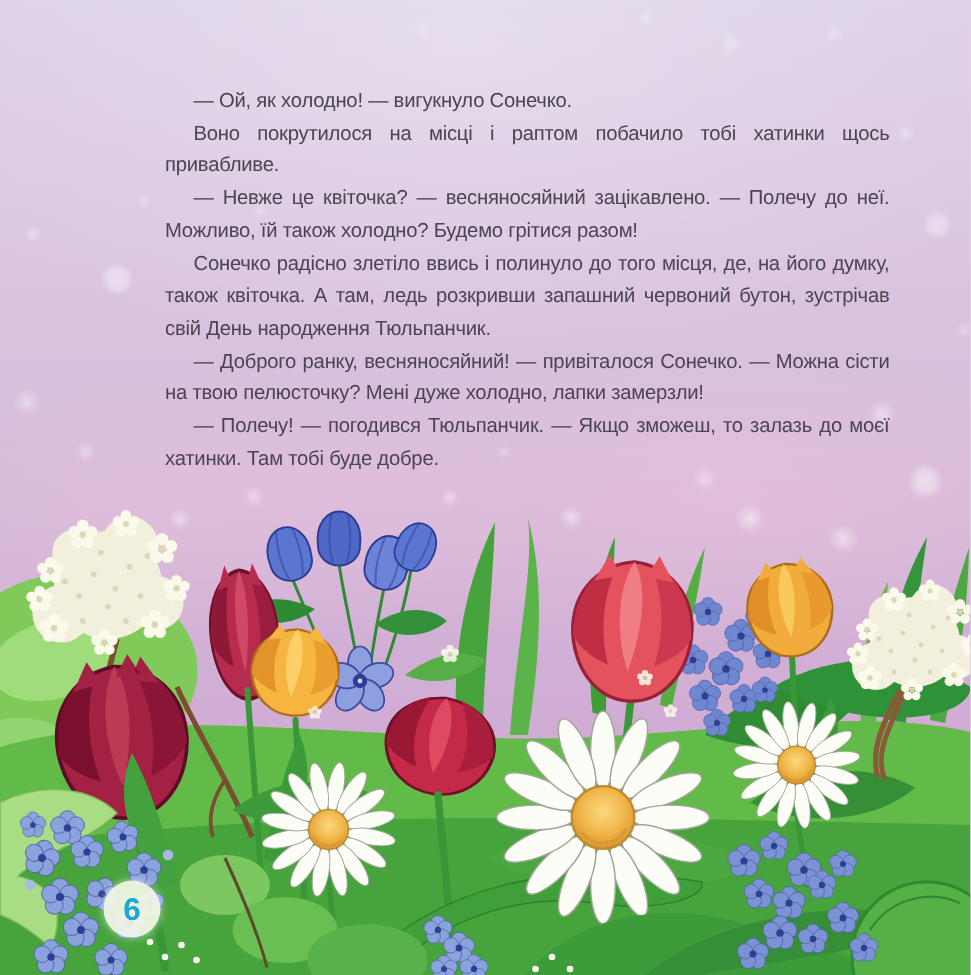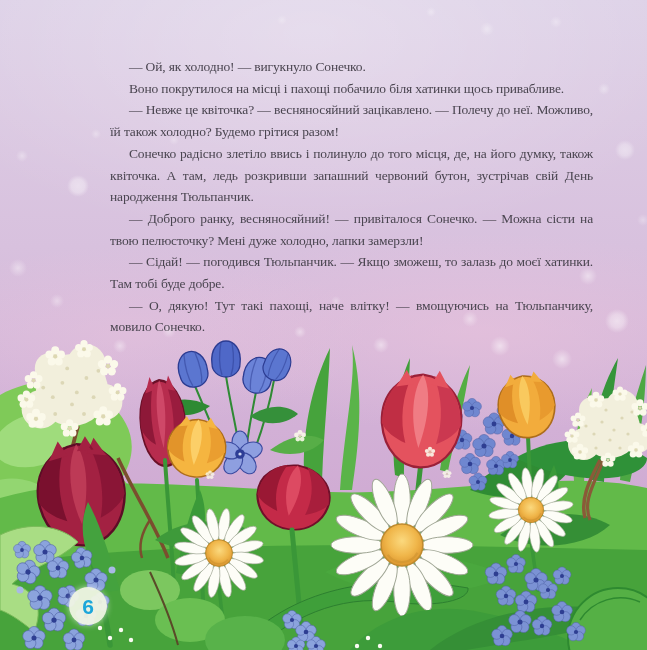--- a/index.html
+++ b/index.html
@@ -42,21 +42,21 @@
   }
   .story {
     position: absolute;
     left: 110px; top: 56px; width: 483px;
     font-size: 13.5px;
     line-height: 21.7px;
     letter-spacing: -0.15px;
     color: #4a4550;
     text-align: justify;
   }
-  .story p { margin: 0; text-indent: 19px; font-family: Liberation Serif, serif; }
+  .story p { margin: 0; text-indent: 19px; }
   .meadow {
     position: absolute;
     left: 0; top: 325px;
     width: 647px; height: 325px;
     display: block;
   }
   .page-badge {
     position: absolute;
     left: 69px; top: 587px;
     width: 38px; height: 38px;
@@ -72,26 +72,25 @@
     line-height: 1;
   }
 </style>
 </head>
 <body>
 
 <div class="page">
 
   <main class="story">
     <p>— Ой, як холодно! — вигукнуло Сонечко.</p>
-    <p>Воно покрутилося на місці і пахощі побачило біля хатинки щось привабливе.</p>
+    <p>Воно покрутилося на місці і раптом побачило тобі хатинки щось привабливе.</p>
     <p>— Невже це квіточка? — весняносяйний зацікавлено. — Полечу до неї. Можливо, їй також холодно? Будемо грітися разом!</p>
     <p>Сонечко радісно злетіло ввись і полинуло до того місця, де, на його думку, також квіточка. А там, ледь розкривши запашний червоний бутон, зустрічав свій День народження Тюльпанчик.</p>
     <p>— Доброго ранку, весняносяйний! — привіталося Сонечко. — Можна сісти на твою пелюсточку? Мені дуже холодно, лапки замерзли!</p>
-    <p>— Сідай! — погодився Тюльпанчик. — Якщо зможеш, то залазь до моєї хатинки. Там тобі буде добре.</p>
-    <p>— О, дякую! Тут такі пахощі, наче влітку! — вмощуючись на Тюльпанчику, мовило Сонечко.</p>
+    <p>— Полечу! — погодився Тюльпанчик. — Якщо зможеш, то залазь до моєї хатинки. Там тобі буде добре.</p>
   </main>
 
   <svg class="meadow" viewBox="0 -15 647 325" xmlns="http://www.w3.org/2000/svg">
     <defs>
       <radialGradient id="dc" cx="50%" cy="40%" r="65%">
         <stop offset="0%" stop-color="#fbd97e"></stop>
         <stop offset="55%" stop-color="#f0b64a"></stop>
         <stop offset="100%" stop-color="#d88f28"></stop>
       </radialGradient>
       <ellipse id="dp" cx="0" cy="-41" rx="7.5" ry="23.5" fill="#fdfdf7" stroke="#a0a695" stroke-width="0.9"></ellipse>

